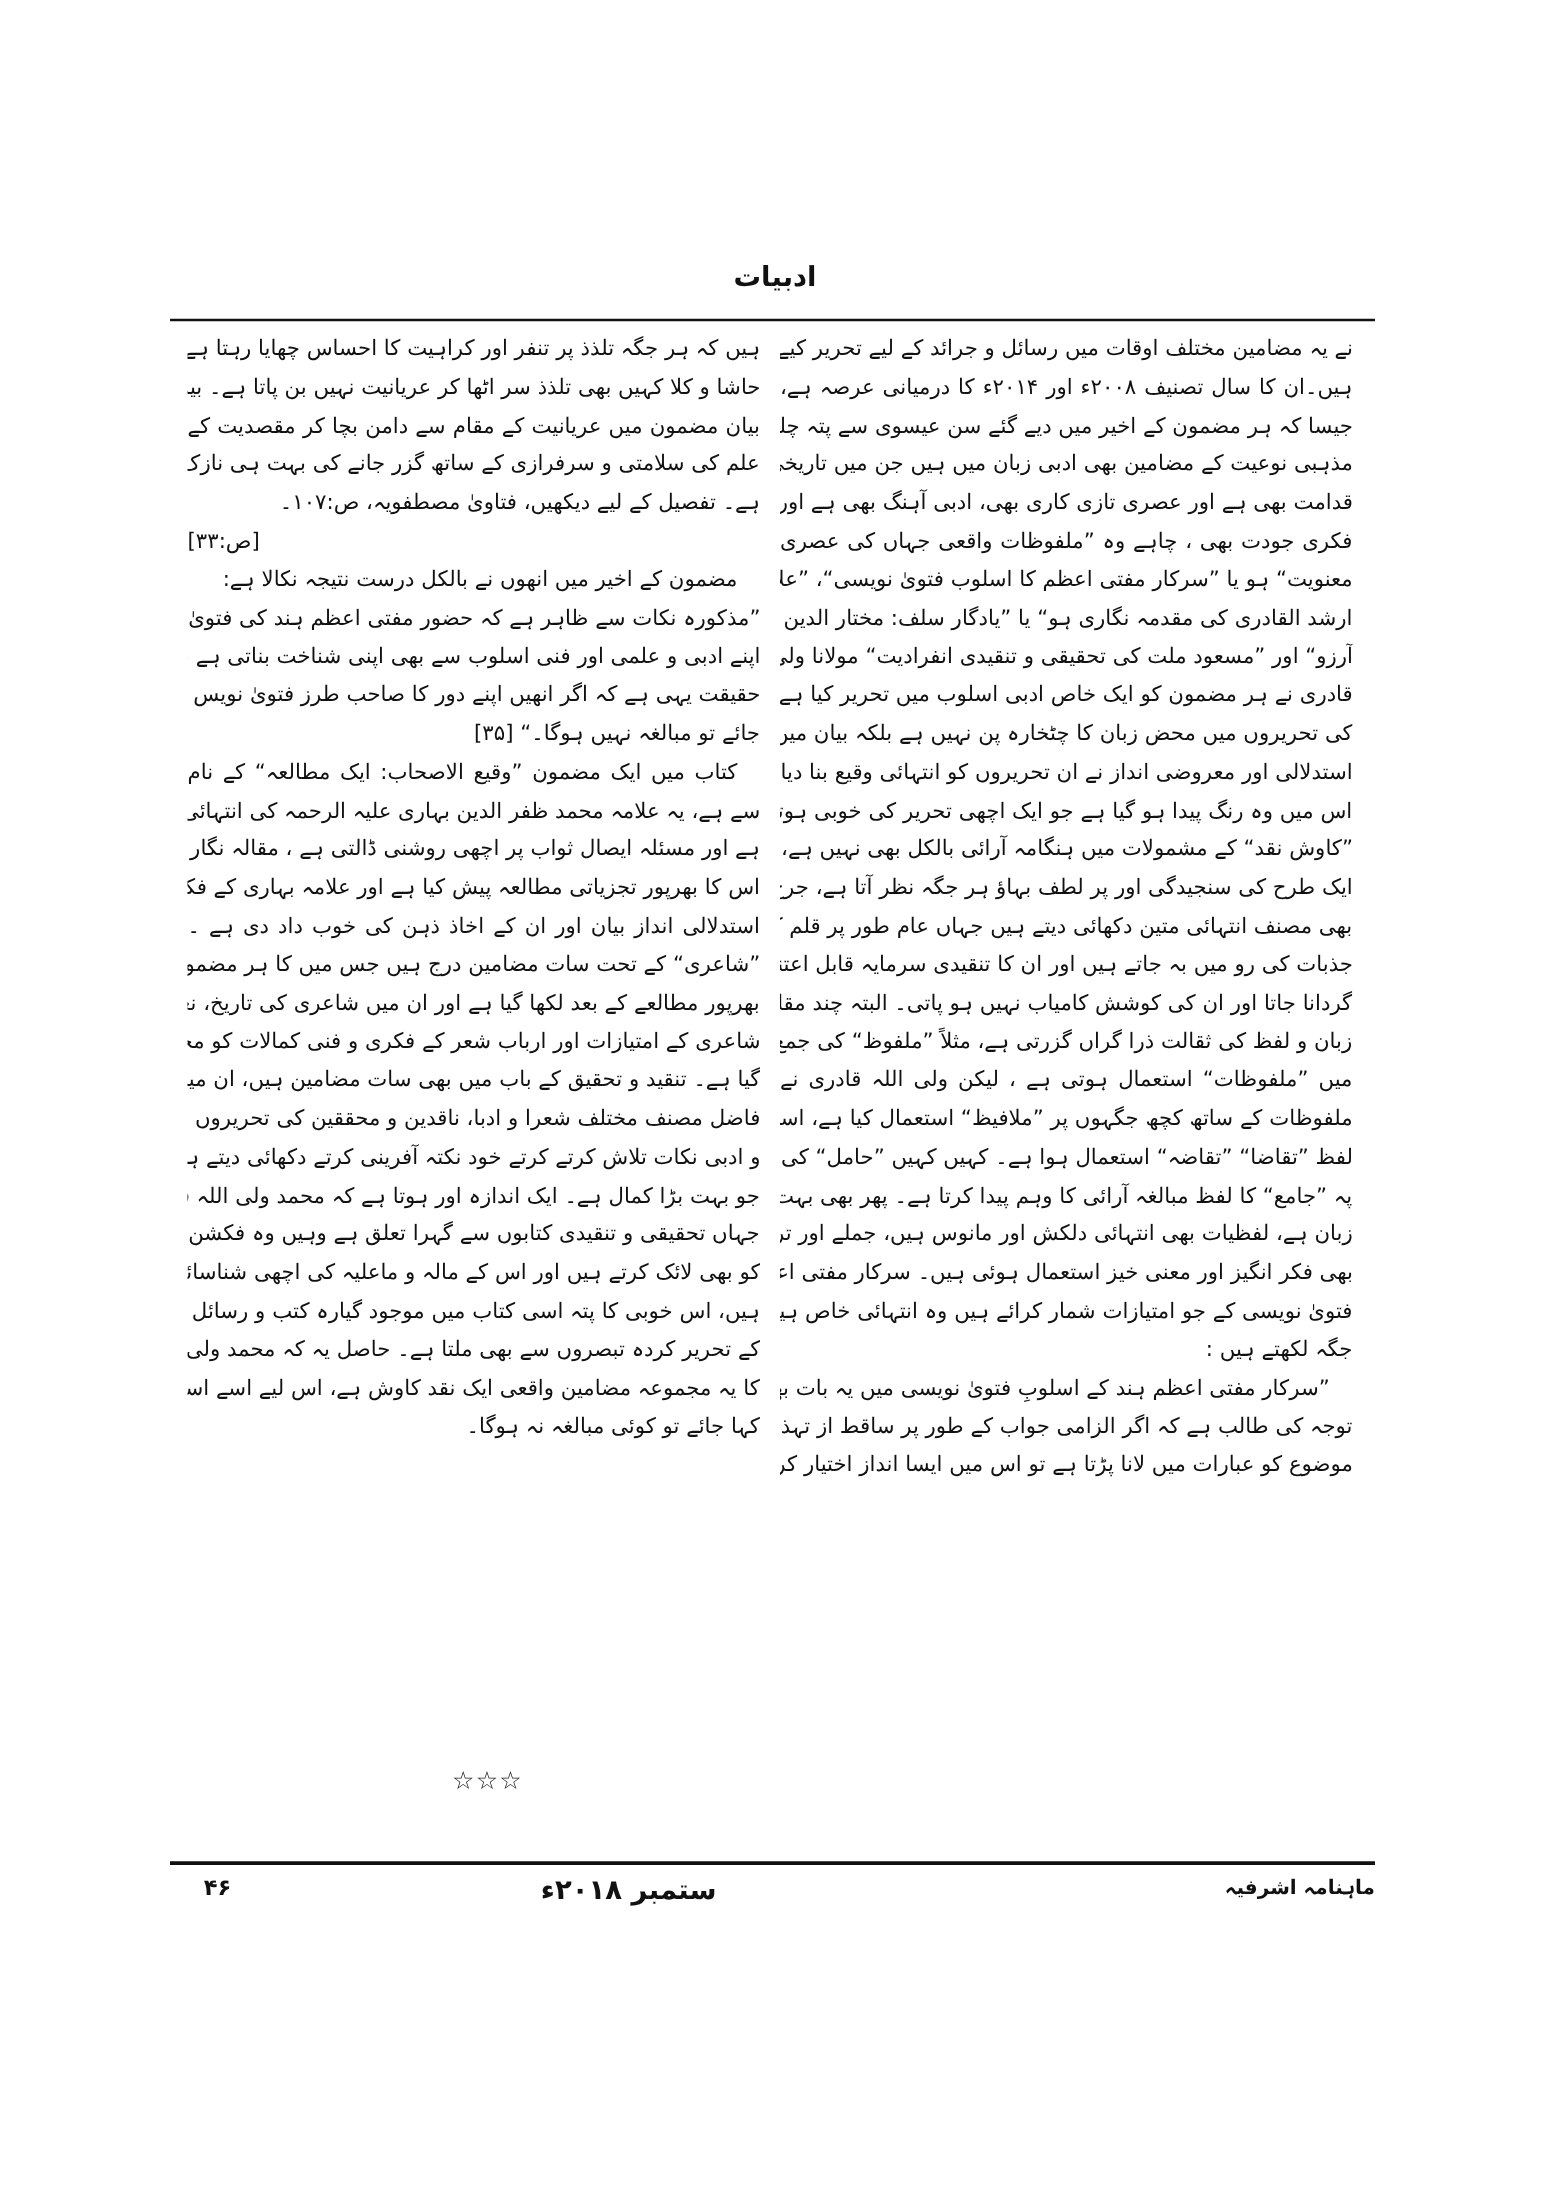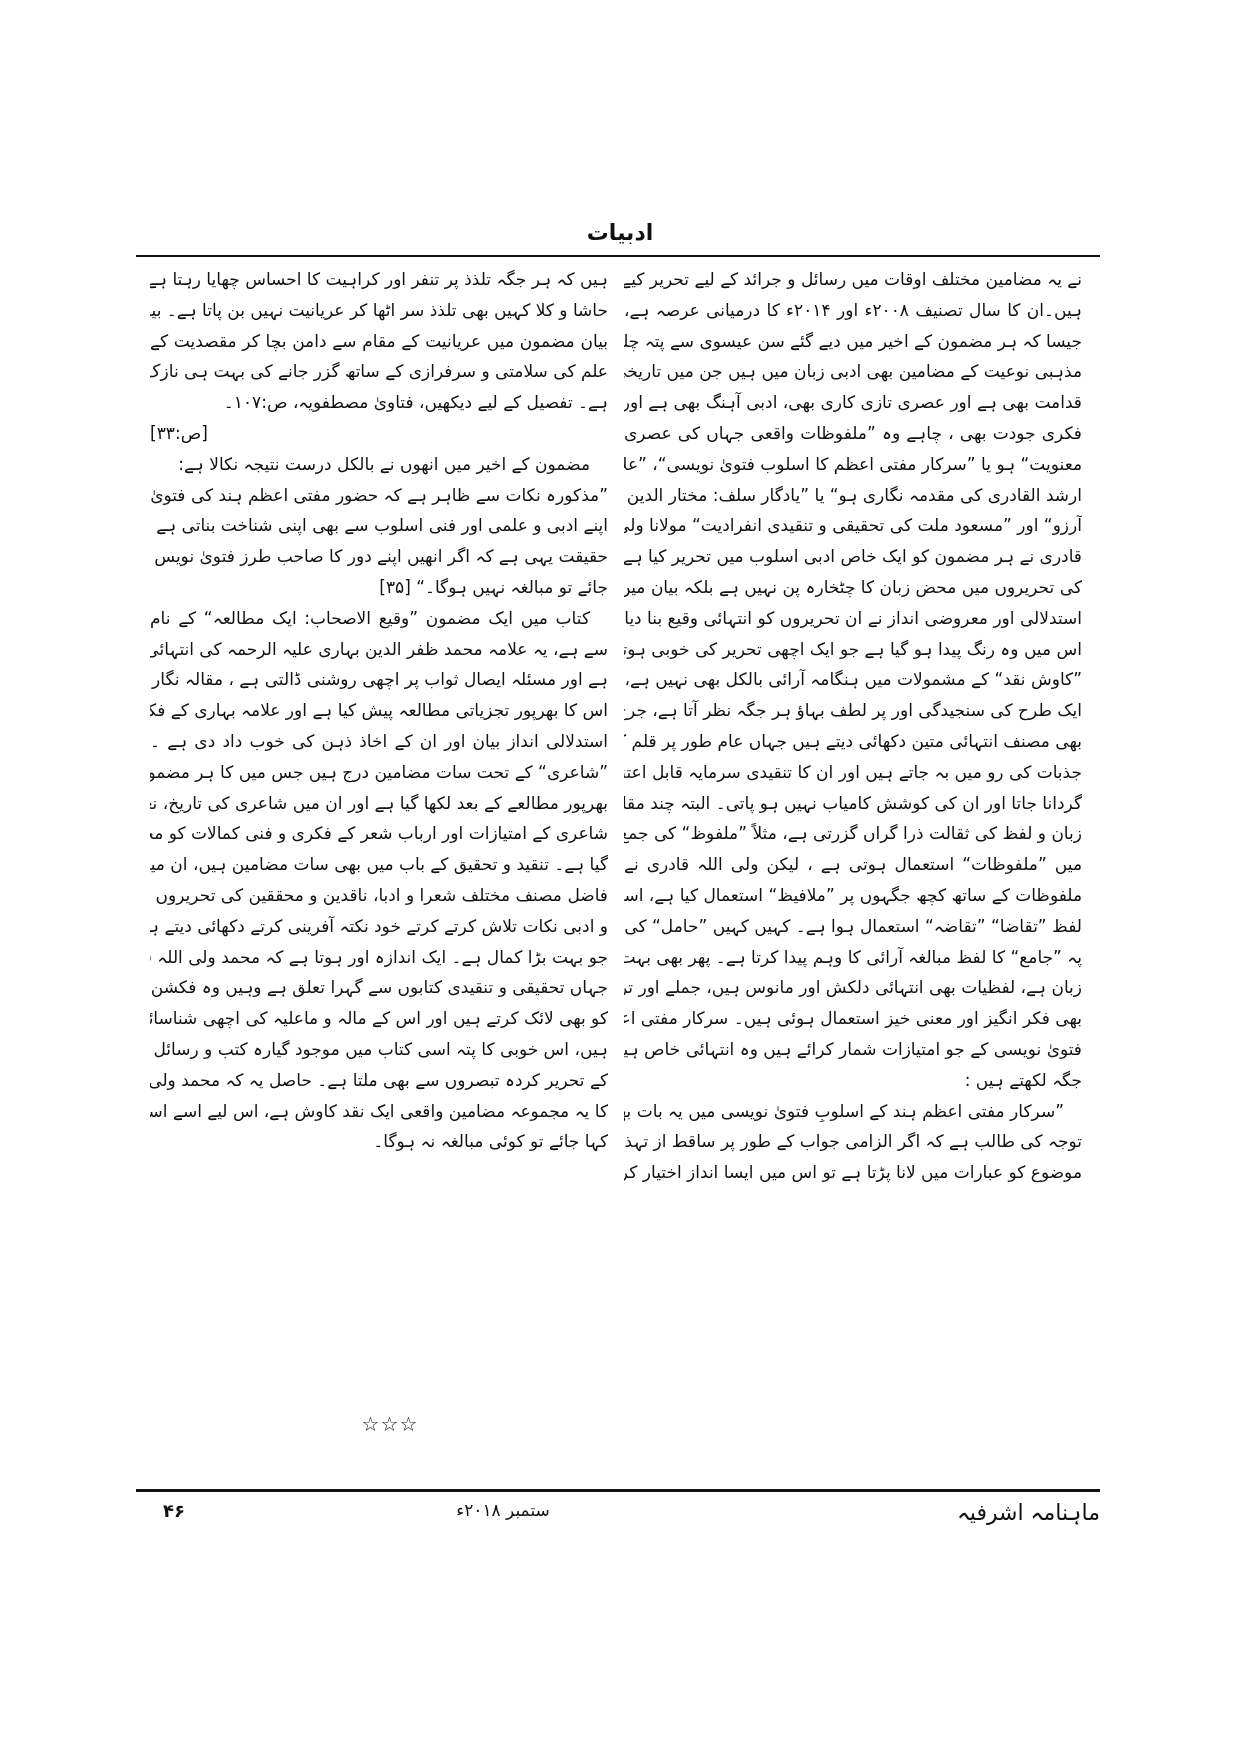--- a/index.html
+++ b/index.html
@@ -10,21 +10,21 @@
     body {
       width: 1240px;
       height: 1754px;
       position: relative;
       overflow: hidden;
       font-family: "DejaVu Sans", sans-serif;
       color: #111111;
     }
     .page-header-title {
       position: absolute;
-      top: 218px;
+      top: 208px;
       left: 0;
       width: 1240px;
       text-align: center;
       direction: rtl;
       font-weight: bold;
       font-size: 22px;
       line-height: 30px;
       color: #111;
     }
     .header-rule {
@@ -95,31 +95,31 @@
       direction: rtl;
       font-weight: bold;
       margin-left: 13px;
     }
     .footer-center {
       position: absolute;
       top: 1500px;
       left: 0;
       width: 1006px;
       text-align: center;
-      font-size: 17px;
+      font-size: 22px;
       direction: rtl;
-      font-weight: normal;
+      font-weight: bold;
     }
     .footer-right {
       position: absolute;
       top: 1500px;
       right: 140px;
-      font-size: 22px;
+      font-size: 16px;
       direction: rtl;
-      font-weight: normal;
+      font-weight: bold;
     }
   </style>
 </head>
 <body>
 
 <div class="page-header-title">ادبیات</div>
 <div class="header-rule"></div>
 
 <div class="column col-right">
   <span class="line">نے یہ مضامین مختلف اوقات میں رسائل و جرائد کے لیے تحریر کیے</span>

